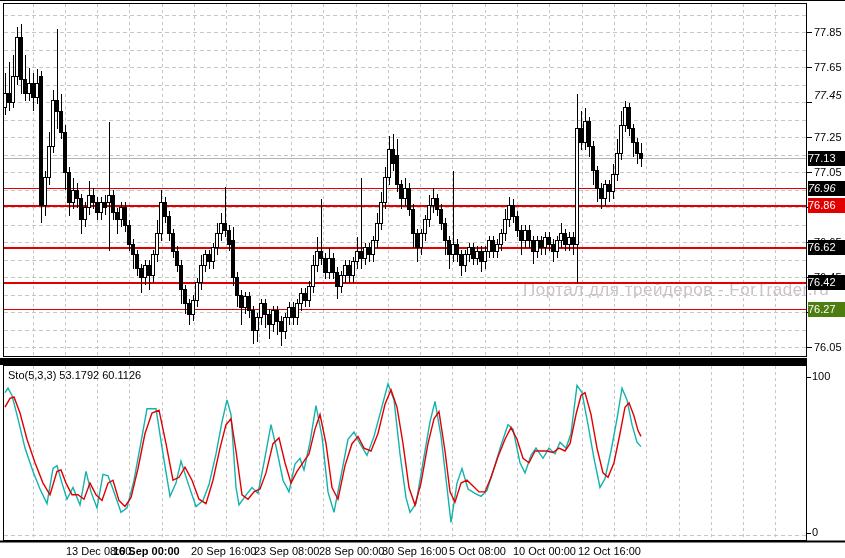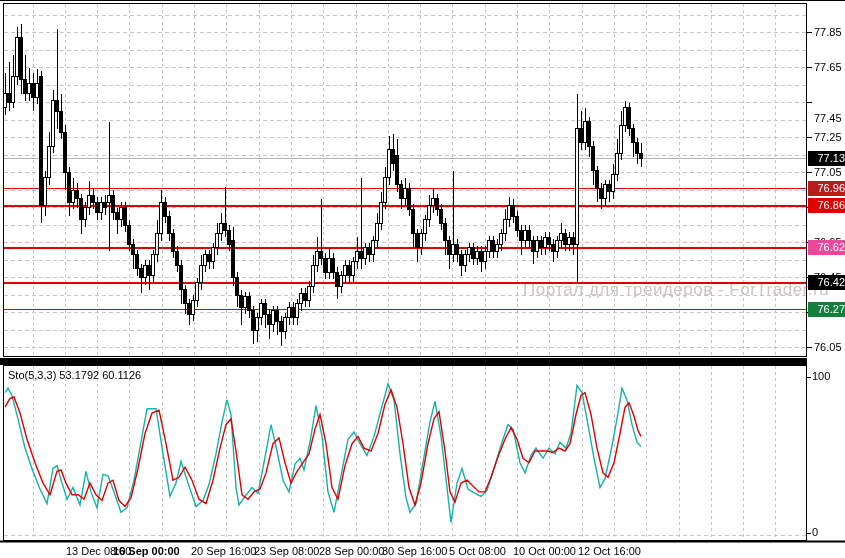--- a/index.html
+++ b/index.html
@@ -8,21 +8,21 @@
   #chart-svg{position:absolute;left:0;top:0;z-index:2;}
   .lbl{position:absolute;font-size:11px;color:#000;white-space:nowrap;z-index:3;}
   #title{left:8px;top:6px;}
   #sto-label{left:8px;top:369px;}
   #copyright{left:6px;top:527px;background:#fff;padding:0 3px;}
   #watermark{position:absolute;left:523px;top:280px;z-index:1;font-size:17px;
     letter-spacing:0.5px;white-space:nowrap;}
   .pl{position:absolute;left:814px;font-size:11px;color:#000;z-index:3;text-align:center;}
   .sl{position:absolute;left:812px;font-size:11px;color:#000;z-index:3;}
   .tag{position:absolute;left:808px;width:37px;height:15px;font-size:11px;color:#fff;
-    text-align:right;line-height:15px;z-index:4;}
+    text-align:left;line-height:15px;z-index:4;}
   .tl{position:absolute;top:545px;font-size:11px;color:#000;white-space:nowrap;z-index:3;}
 </style>
 </head>
 <body>
 
 <div id="stage">
   <svg id="chart-svg" width="845" height="558" viewBox="0 0 845 558">
       <defs>
         <clipPath id="mainClip">
           <rect x="4" y="4" width="803" height="352"></rect>
@@ -453,21 +453,21 @@
 
 
   <div id="sto-label" class="lbl">Sto(5,3,3) 53.1792 60.1126</div>
 
   <div id="watermark" style="color: rgb(204, 195, 195);">Портал для трейдеров - ForTrader.ru</div>
 
 
   <div id="price-axis">
       <div class="pl" style="top: 25.7px;">77.85</div>
       <div class="pl" style="top: 60.7px;">77.65</div>
-      <div class="pl" style="top: 112px;">77.45</div>
+      <div class="pl" style="top: 89px; font-style: italic;">77.45</div>
       <div class="pl" style="top: 130.7px;">77.25</div>
       <div class="pl" style="top: 165.7px;">77.05</div>
       <div class="pl" style="top: 200.7px;">76.85</div>
       <div class="pl" style="top: 235.7px;">76.65</div>
       <div class="pl" style="top: 270.7px;">76.45</div>
       <div class="pl" style="top: 305.7px;">76.25</div>
       <div class="pl" style="top: 340.7px;">76.05</div>
     </div>
   <div id="sto-axis">
       <div class="sl" style="top: 370px;">100</div>
@@ -479,20 +479,20 @@
       <div class="tl" style="left: 113px; font-weight: bold;">16 Sep 00:00</div>
       <div class="tl" style="left: 191px;">20 Sep 16:00</div>
       <div class="tl" style="left: 254px;">23 Sep 08:00</div>
       <div class="tl" style="left: 319px;">28 Sep 00:00</div>
       <div class="tl" style="left: 382px;">30 Sep 16:00</div>
       <div class="tl" style="left: 449px;">5 Oct 08:00</div>
       <div class="tl" style="left: 513px;">10 Oct 00:00</div>
       <div class="tl" style="left: 578px;">12 Oct 16:00</div>
     </div>
   <div id="tags">
-      <div class="tag" style="top: 180.95px; background: #b91c1c;">76.96</div>
+      <div class="tag" style="top: 180.95px; background: #000000; font-style: italic;">76.96</div>
       <div class="tag" style="top: 198.45px; background: rgb(224, 0, 0);">76.86</div>
-      <div class="tag" style="top: 240.45px; background: #ec4899;">76.62</div>
+      <div class="tag" style="top: 240.45px; background: #000000;">76.62</div>
       <div class="tag" style="top: 275.45px; background: #000000;">76.42</div>
-      <div class="tag" style="top: 301.7px; background: #15803d;">76.27</div>
+      <div class="tag" style="top: 301.7px; background: #4d7c0f;">76.27</div>
       <div class="tag" style="top: 151.2px; background: rgb(0, 0, 0);">77.13</div>
     </div>
 </div>
 
 </body></html>

